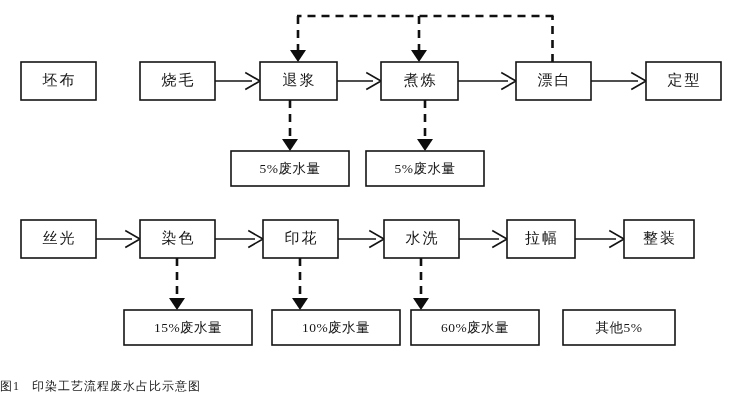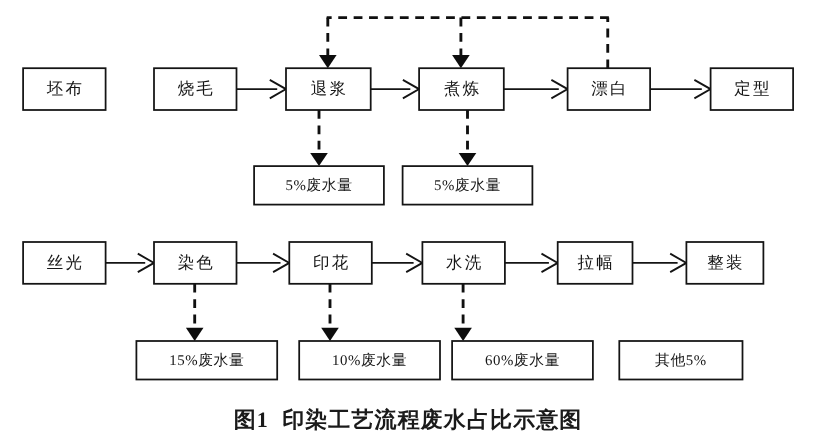--- a/index.html
+++ b/index.html
@@ -70,24 +70,24 @@
   }
   .arrow-solid {
     fill: #0d0d0d;
     stroke: none;
   }
   .caption {
     position: absolute;
     left: 0;
     right: 0;
     bottom: 8px;
-    text-align: center;
-    font-family: "Liberation Serif", "DejaVu Serif", serif;
-    font-size: 20px;
-    font-weight: bold;
+    text-align: left;
+    font-family: "Liberation Serif", "DejaVu Serif", serif;
+    font-size: 12px;
+    font-weight: normal;
     color: #1a1a1a;
     letter-spacing: 1px;
   }
   .caption .cap-num { margin-right: 12px; }
 </style>
 </head>
 <body>
 
 <div id="figure-root">
 

